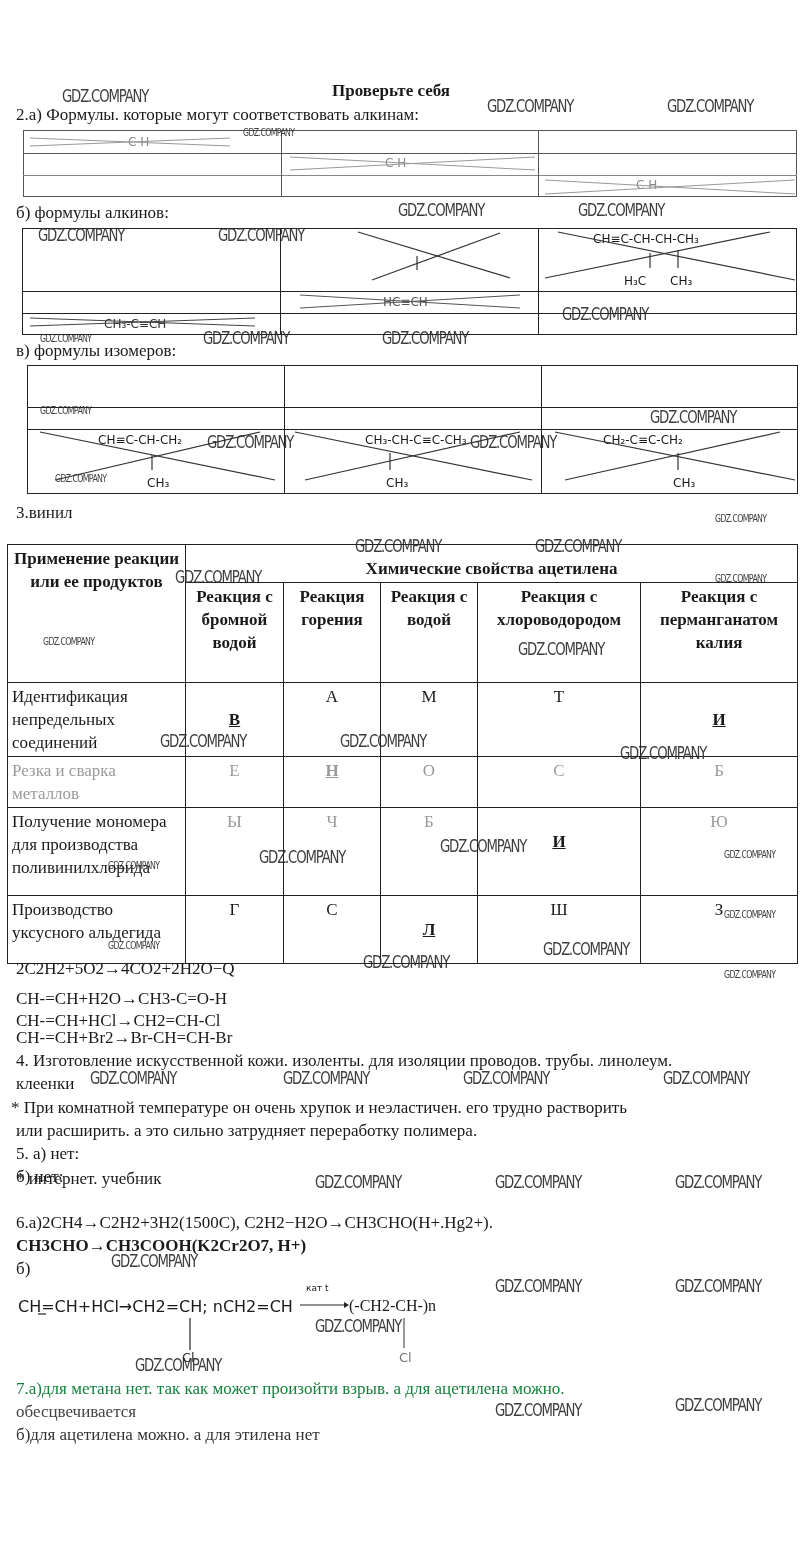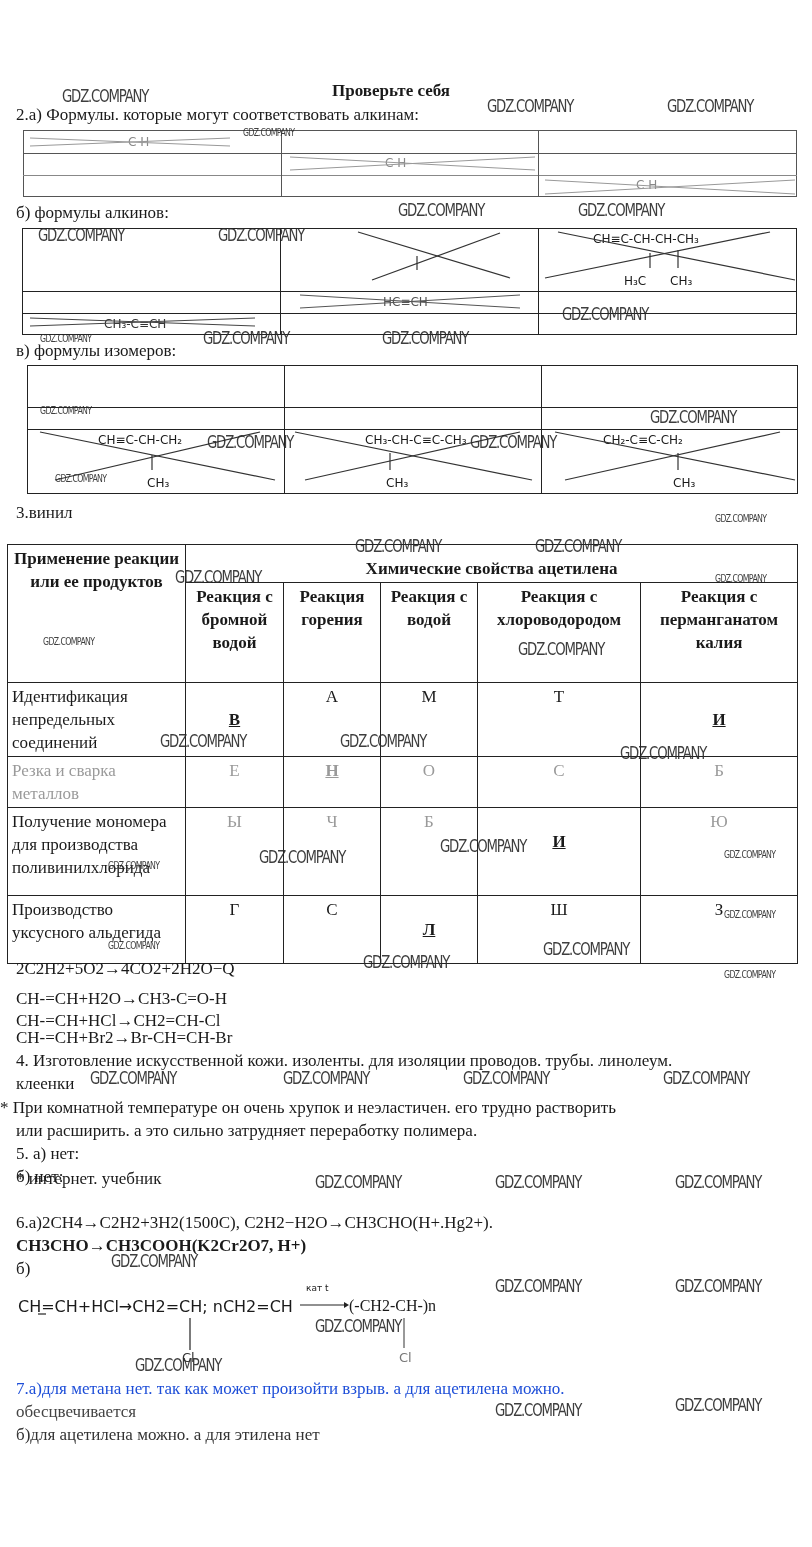--- a/index.html
+++ b/index.html
@@ -163,21 +163,21 @@
 </tbody>
   </table>
 
 <div class="abs txt" style="left:16px;top:958px;">2C2H2+5O2→4CO2+2H2O−Q</div>
 <div class="abs txt" style="left:16px;top:1010px;">CH-=CH+HCl→CH2=CH-Cl</div>
 <div class="abs txt" style="left:16px;top:988px;">CH-=CH+H2O→CH3-C=O-H</div>
 <div class="abs txt" style="left:16px;top:1027px;">CH-=CH+Br2→Br-CH=CH-Br</div>
 
 <div class="abs txt" style="left:16px;top:1050px;">4. Изготовление искусственной кожи. изоленты. для изоляции проводов. трубы. линолеум.</div>
 <div class="abs txt" style="left:16px;top:1073px;">клеенки</div>
-<div class="abs txt" style="left:0;top:1097px;text-align:center;"> * При комнатной температуре он очень  хрупок и неэластичен. его трудно  растворить</div>
+<div class="abs txt" style="left:11px;top:1097px;text-align:center;"> * При комнатной температуре он очень  хрупок и неэластичен. его трудно  растворить</div>
 <div class="abs txt" style="left:16px;top:1120px;">или расширить. а это сильно затрудняет переработку полимера.</div>
 
 <div class="abs txt" style="left:16px;top:1143px;">5. а) нет:</div>
 <div class="abs txt" style="left:16px;top:1166px;"> б) нет:</div>
 <div class="abs txt" style="left:16px;top:1168px;text-align:right;"> *  интернет. учебник</div>
 
 <div class="abs txt" style="left:16px;top:1212px;">6.а)2CH4→C2H2+3H2(1500C), C2H2−H2O→CH3CHO(H+.Hg2+).</div>
 <div class="abs txt" style="left:16px;top:1235px;font-weight:bold;">CH3CHO→CH3COOH(K2Cr2O7, H+)</div>
 <div class="abs txt" style="left:16px;top:1258px;">б)</div>
 <div>
@@ -188,21 +188,21 @@
     <line x1="300" y1="1305" x2="344" y2="1305" stroke="#222" stroke-width="1.2"></line>
     <polygon points="344,1302 349,1305 344,1308" fill="#222"></polygon>
     <line x1="190" y1="1318" x2="190" y2="1350" stroke="#222" stroke-width="1.2"></line>
     <line x1="404" y1="1318" x2="404" y2="1348" stroke="#555" stroke-width="1.2"></line>
     <line x1="38" y1="1314" x2="46" y2="1314" stroke="#222" stroke-width="1.2"></line>
   </svg>
   <span class="abs sans" style="left:182px;top:1350px;font-size:13px;color:#333;">Cl</span>
   <span class="abs sans" style="left:399px;top:1350px;font-size:13px;color:#777;">Cl</span>
 </div>
 
-<div class="abs txt" style="left:16px;top:1378px;color:#1d4ed8;">7.а)для  метана  нет.  так  как  может  произойти  взрыв.  а  для  ацетилена  можно.</div>
+<div class="abs txt" style="left:16px;top:1378px;color:#15803d;">7.а)для  метана  нет.  так  как  может  произойти  взрыв.  а  для  ацетилена  можно.</div>
 <div class="abs txt" style="left:16px;top:1401px;color:#444;">обесцвечивается</div>
 <div class="abs txt" style="left:16px;top:1424px;color:#333;">б)для ацетилена можно. а для этилена нет</div>
 
 <div>
   <span class="wm" style="left:62px;top:86px;">GDZ.COMPANY</span>
   <span class="wm" style="left:487px;top:96px;">GDZ.COMPANY</span>
   <span class="wm" style="left:667px;top:96px;">GDZ.COMPANY</span>
   <span class="wm s" style="left:243px;top:127px;">GDZ.COMPANY</span>
   <span class="wm" style="left:398px;top:200px;">GDZ.COMPANY</span>
   <span class="wm" style="left:578px;top:200px;">GDZ.COMPANY</span>

